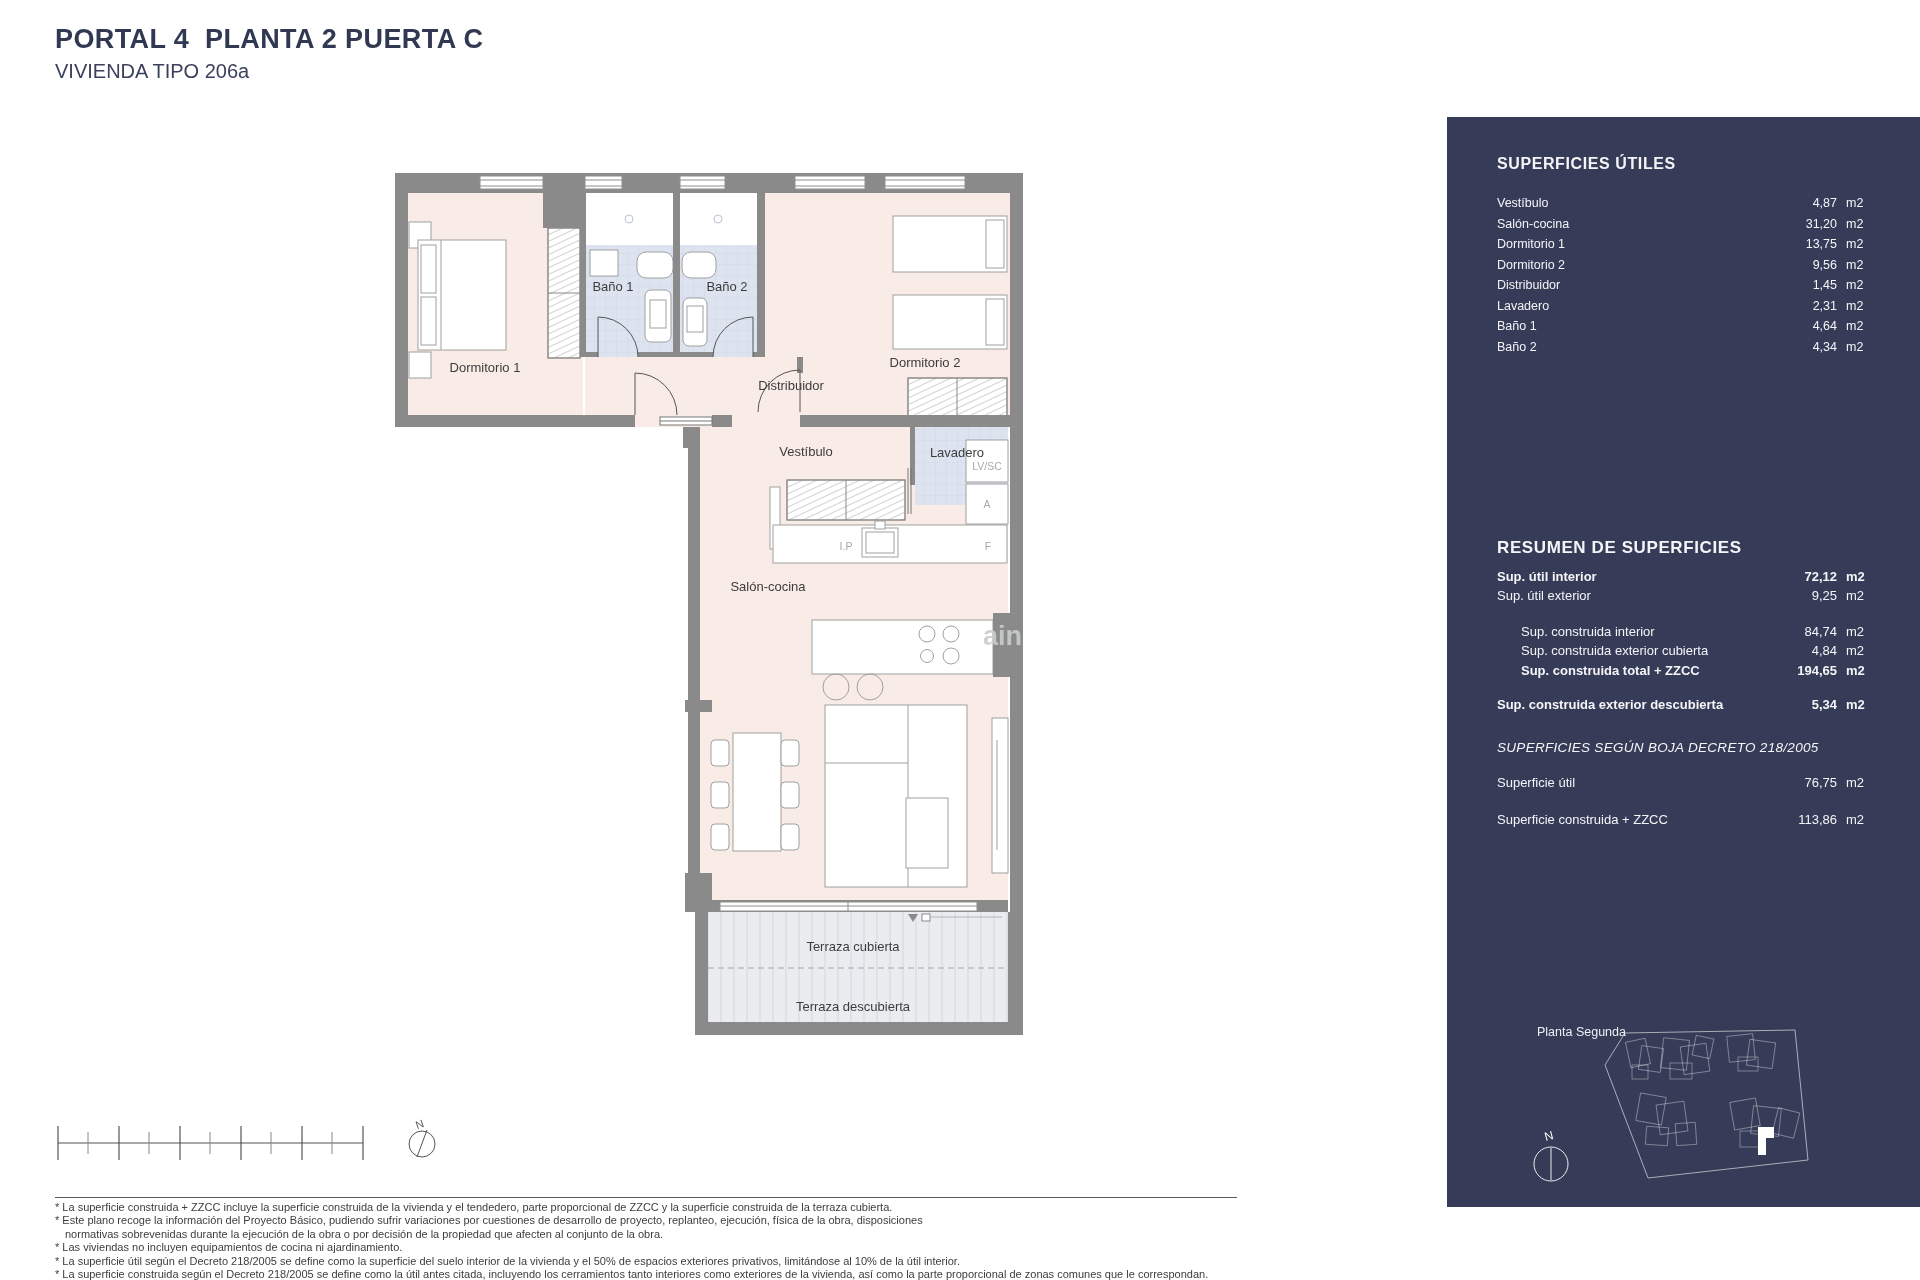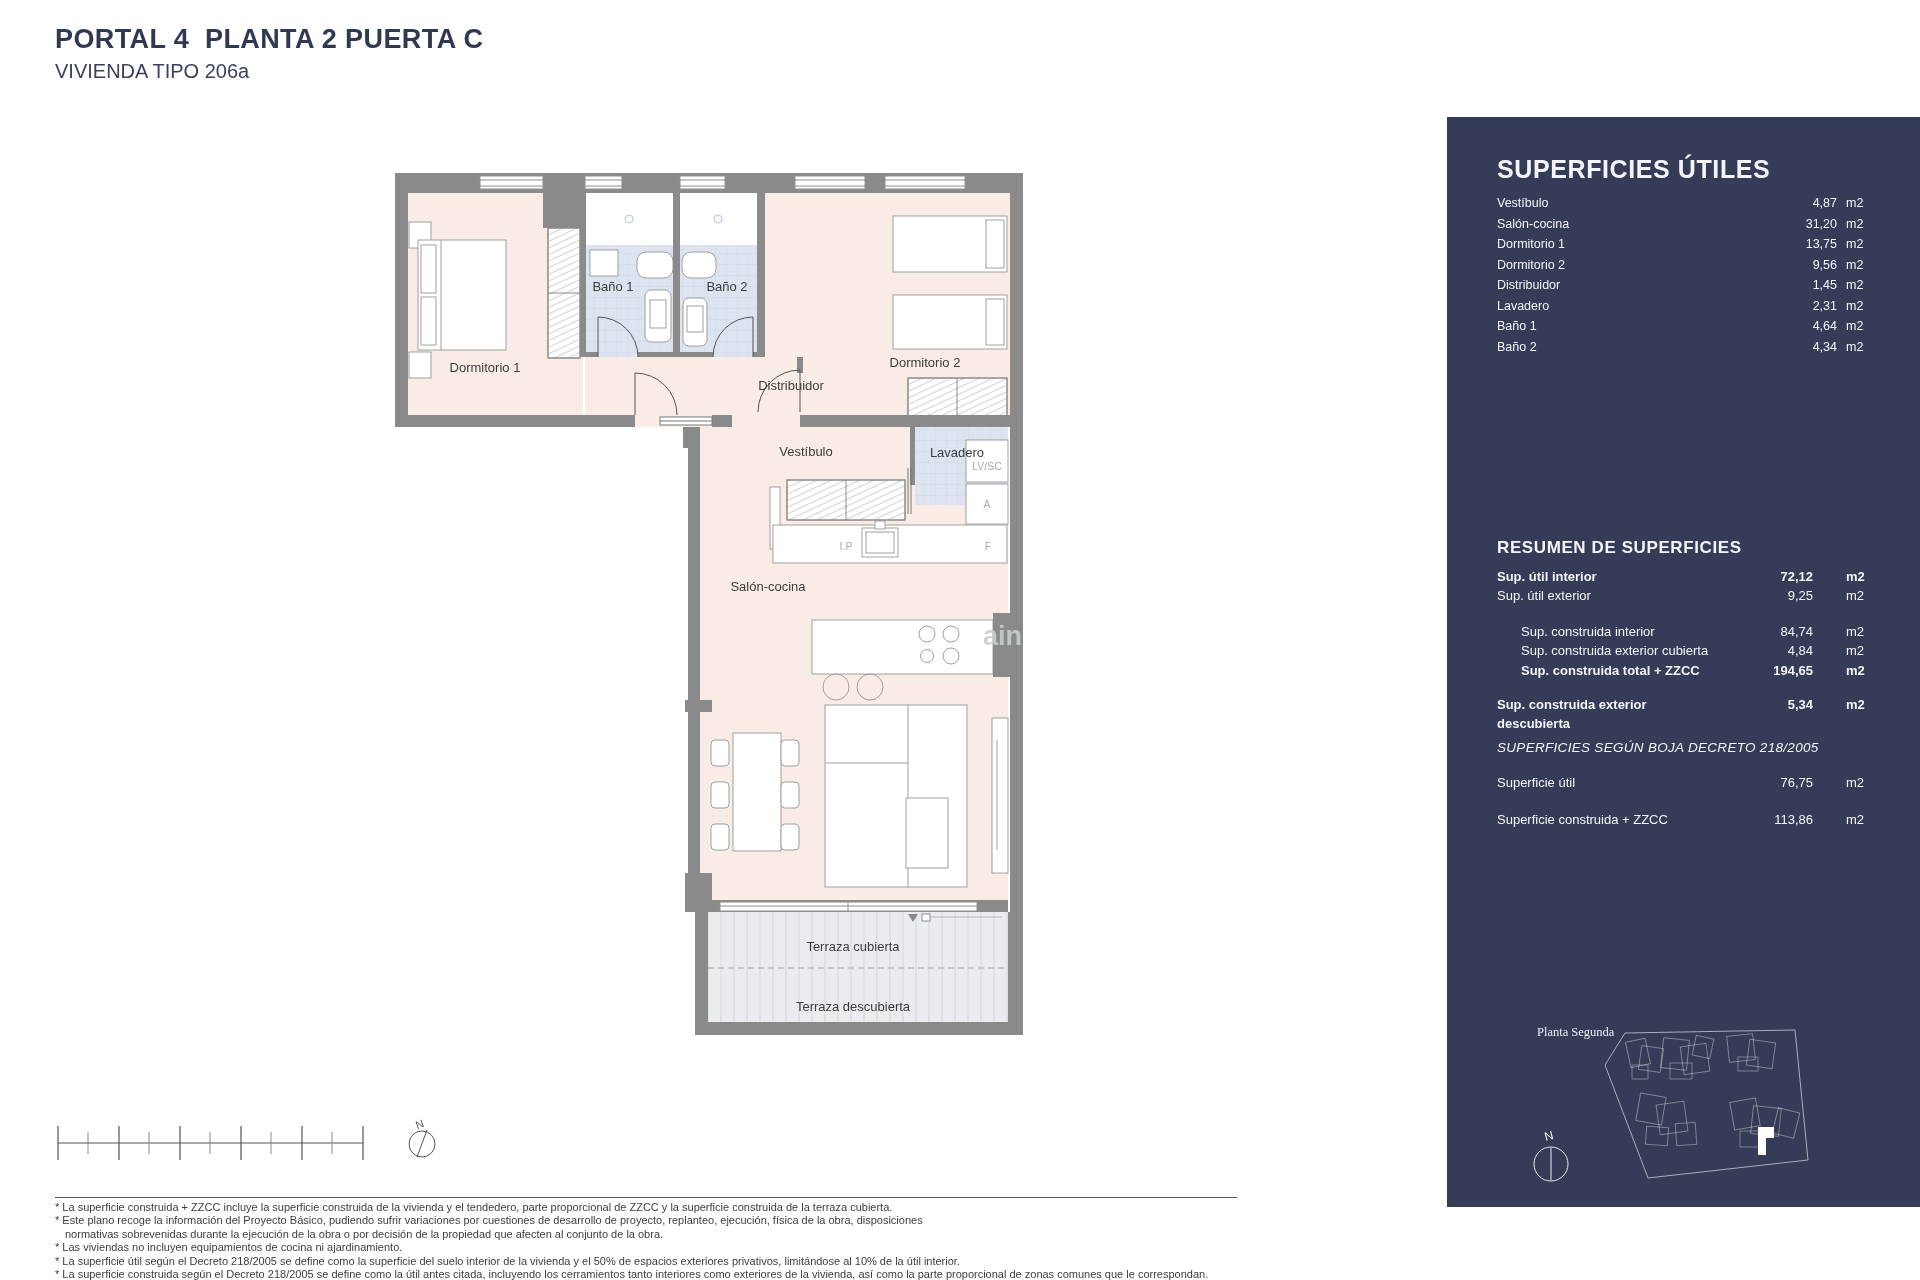--- a/index.html
+++ b/index.html
@@ -6,26 +6,26 @@
   body{font-family:"Liberation Sans", sans-serif; width:1920px; height:1280px; position:relative; overflow:hidden;}
   .abs{position:absolute;}
 
   
   .sheet-title{left:55px; top:24px; font-size:27px; font-weight:bold; color:#313852; letter-spacing:.4px; white-space:pre;}
   .sheet-subtitle{left:55px; top:60px; font-size:20px; color:#3a415c; white-space:pre;}
 
   
   .panel{left:1447px; top:117px; width:473px; height:1090px; background:#363b57; color:#f4f5f8;}
   .panel .sec{position:absolute; left:50px; right:40px;}
-  .p-title{font-size:25px; font-weight:bold; letter-spacing:.6px;}
+  .p-title{font-size:16px; font-weight:bold; letter-spacing:.6px;}
   .row{display:flex; align-items:baseline; line-height:20.5px; font-size:12.5px;}
   .row .lbl{flex:1;}
   .row .val{width:72px; text-align:right;}
   .row .unit{width:34px; text-align:left; padding-left:9px;}
-  .r13 .row{font-size:13px; line-height:19.3px;gap:24px;}
+  .r13 .row{font-size:13px; line-height:19.3px;}
   .row.b{font-weight:bold; font-size:13px;}
   .decreto-title{font-size:13.5px; font-style:italic; font-weight:normal; letter-spacing:.3px;}
   .site-caption{font-size:12.5px; color:#eef0f5;}
 
   
   .foot-divider{left:55px; top:1197px; width:1182px; border-top:1px solid #555a5e; height:0;}
   .footnotes{left:55px; top:1201px; width:1160px; font-size:11px; line-height:13.4px; color:#3d3d3d;}
   .footnotes .indent{padding-left:10px;}
 
   svg text{font-family:"Liberation Sans", sans-serif;}
@@ -364,21 +364,21 @@
       </div>
   </div>
   <div class="sec r13" style="top:693px;">
     <div class="row">
         <span class="lbl">Superficie construida + ZZCC</span>
         <span class="val">113,86</span>
         <span class="unit">m2</span>
       </div>
   </div>
 
-  <div class="abs site-caption" style="left:90px; top:908px;font-family:Liberation Serif, serif;">Planta Segunda</div>
+  <div class="abs site-caption" style="left:90px; top:908px;">Planta Segunda</div>
 
   <svg class="abs" style="left:143px; top:898px;" width="240" height="175" viewBox="0 0 240 175">
     <polygon points="15,50 35,18 205,15 218,145 58,163" fill="none" stroke="rgba(255,255,255,0.65)" stroke-width="0.9"></polygon>
     <g fill="none" stroke="rgba(255,255,255,0.5)" stroke-width="0.7">
       <rect x="38" y="25" width="20" height="26" transform="rotate(-12 48 38)"></rect>
       <rect x="50" y="32" width="22" height="24" transform="rotate(8 61 44)"></rect>
       <rect x="42" y="50" width="16" height="14"></rect>
       <rect x="72" y="24" width="26" height="30" transform="rotate(6 85 39)"></rect>
       <rect x="92" y="30" width="26" height="28" transform="rotate(-8 105 44)"></rect>
       <rect x="80" y="48" width="22" height="16"></rect>

